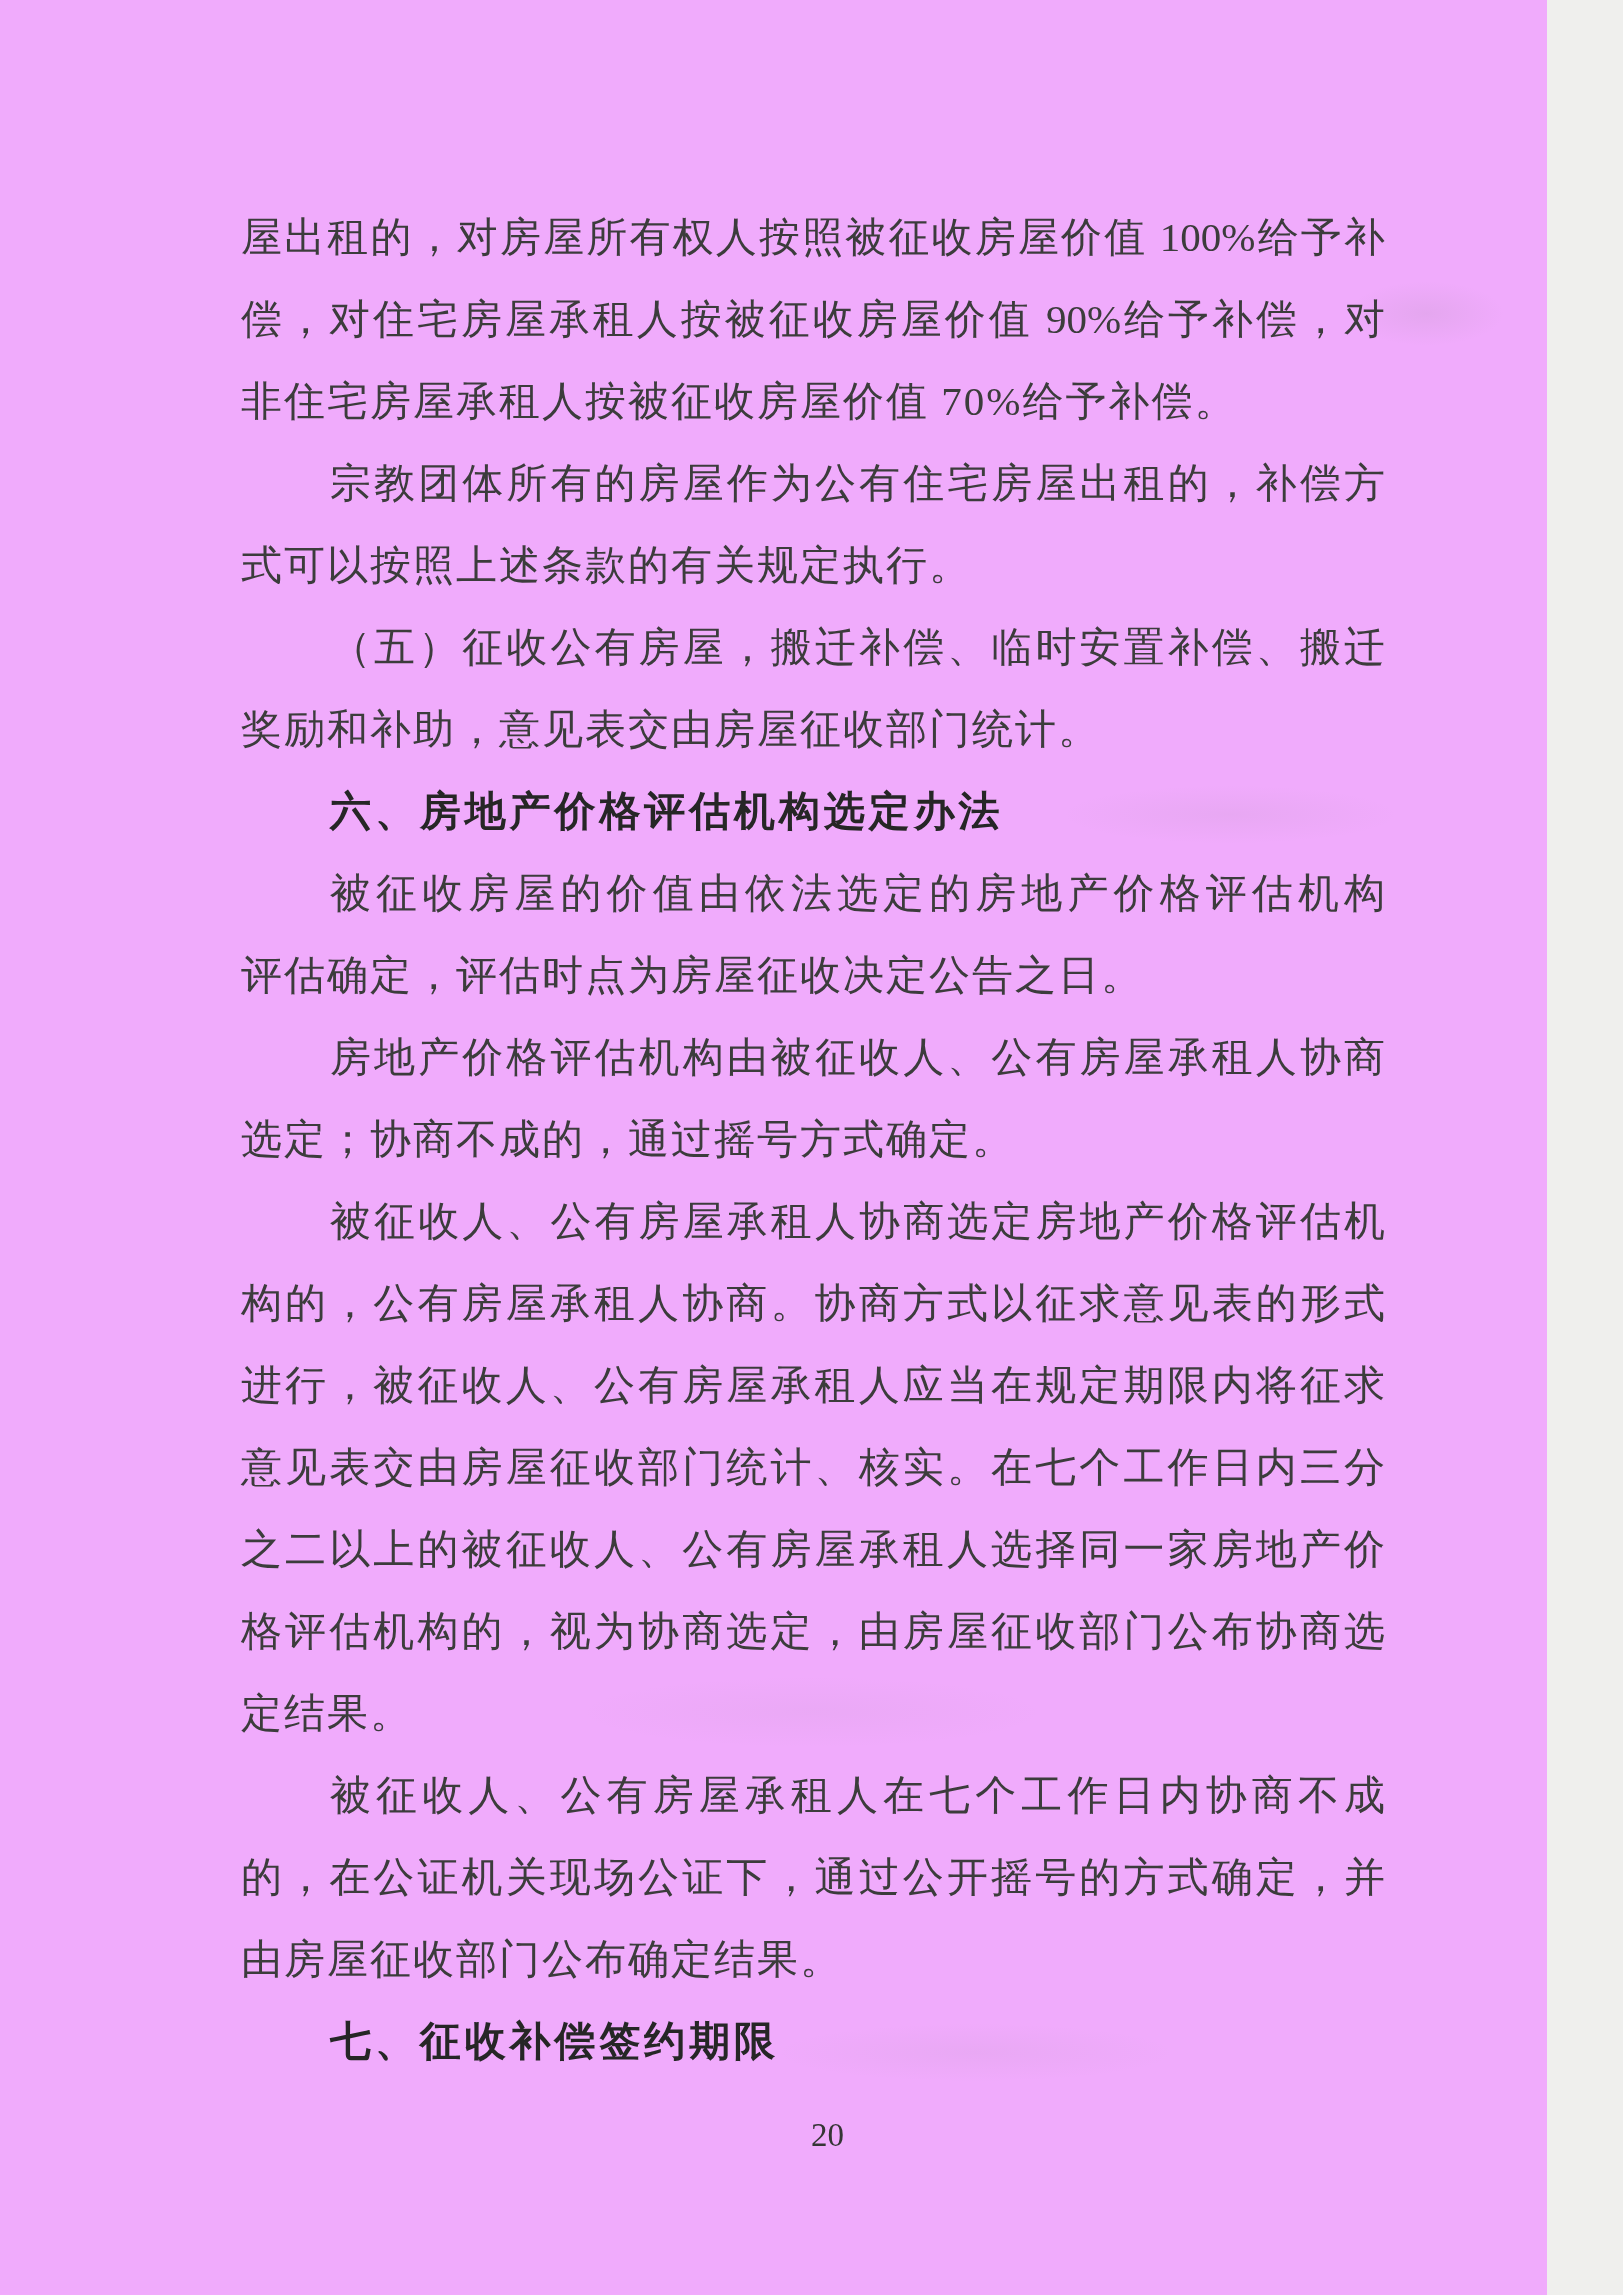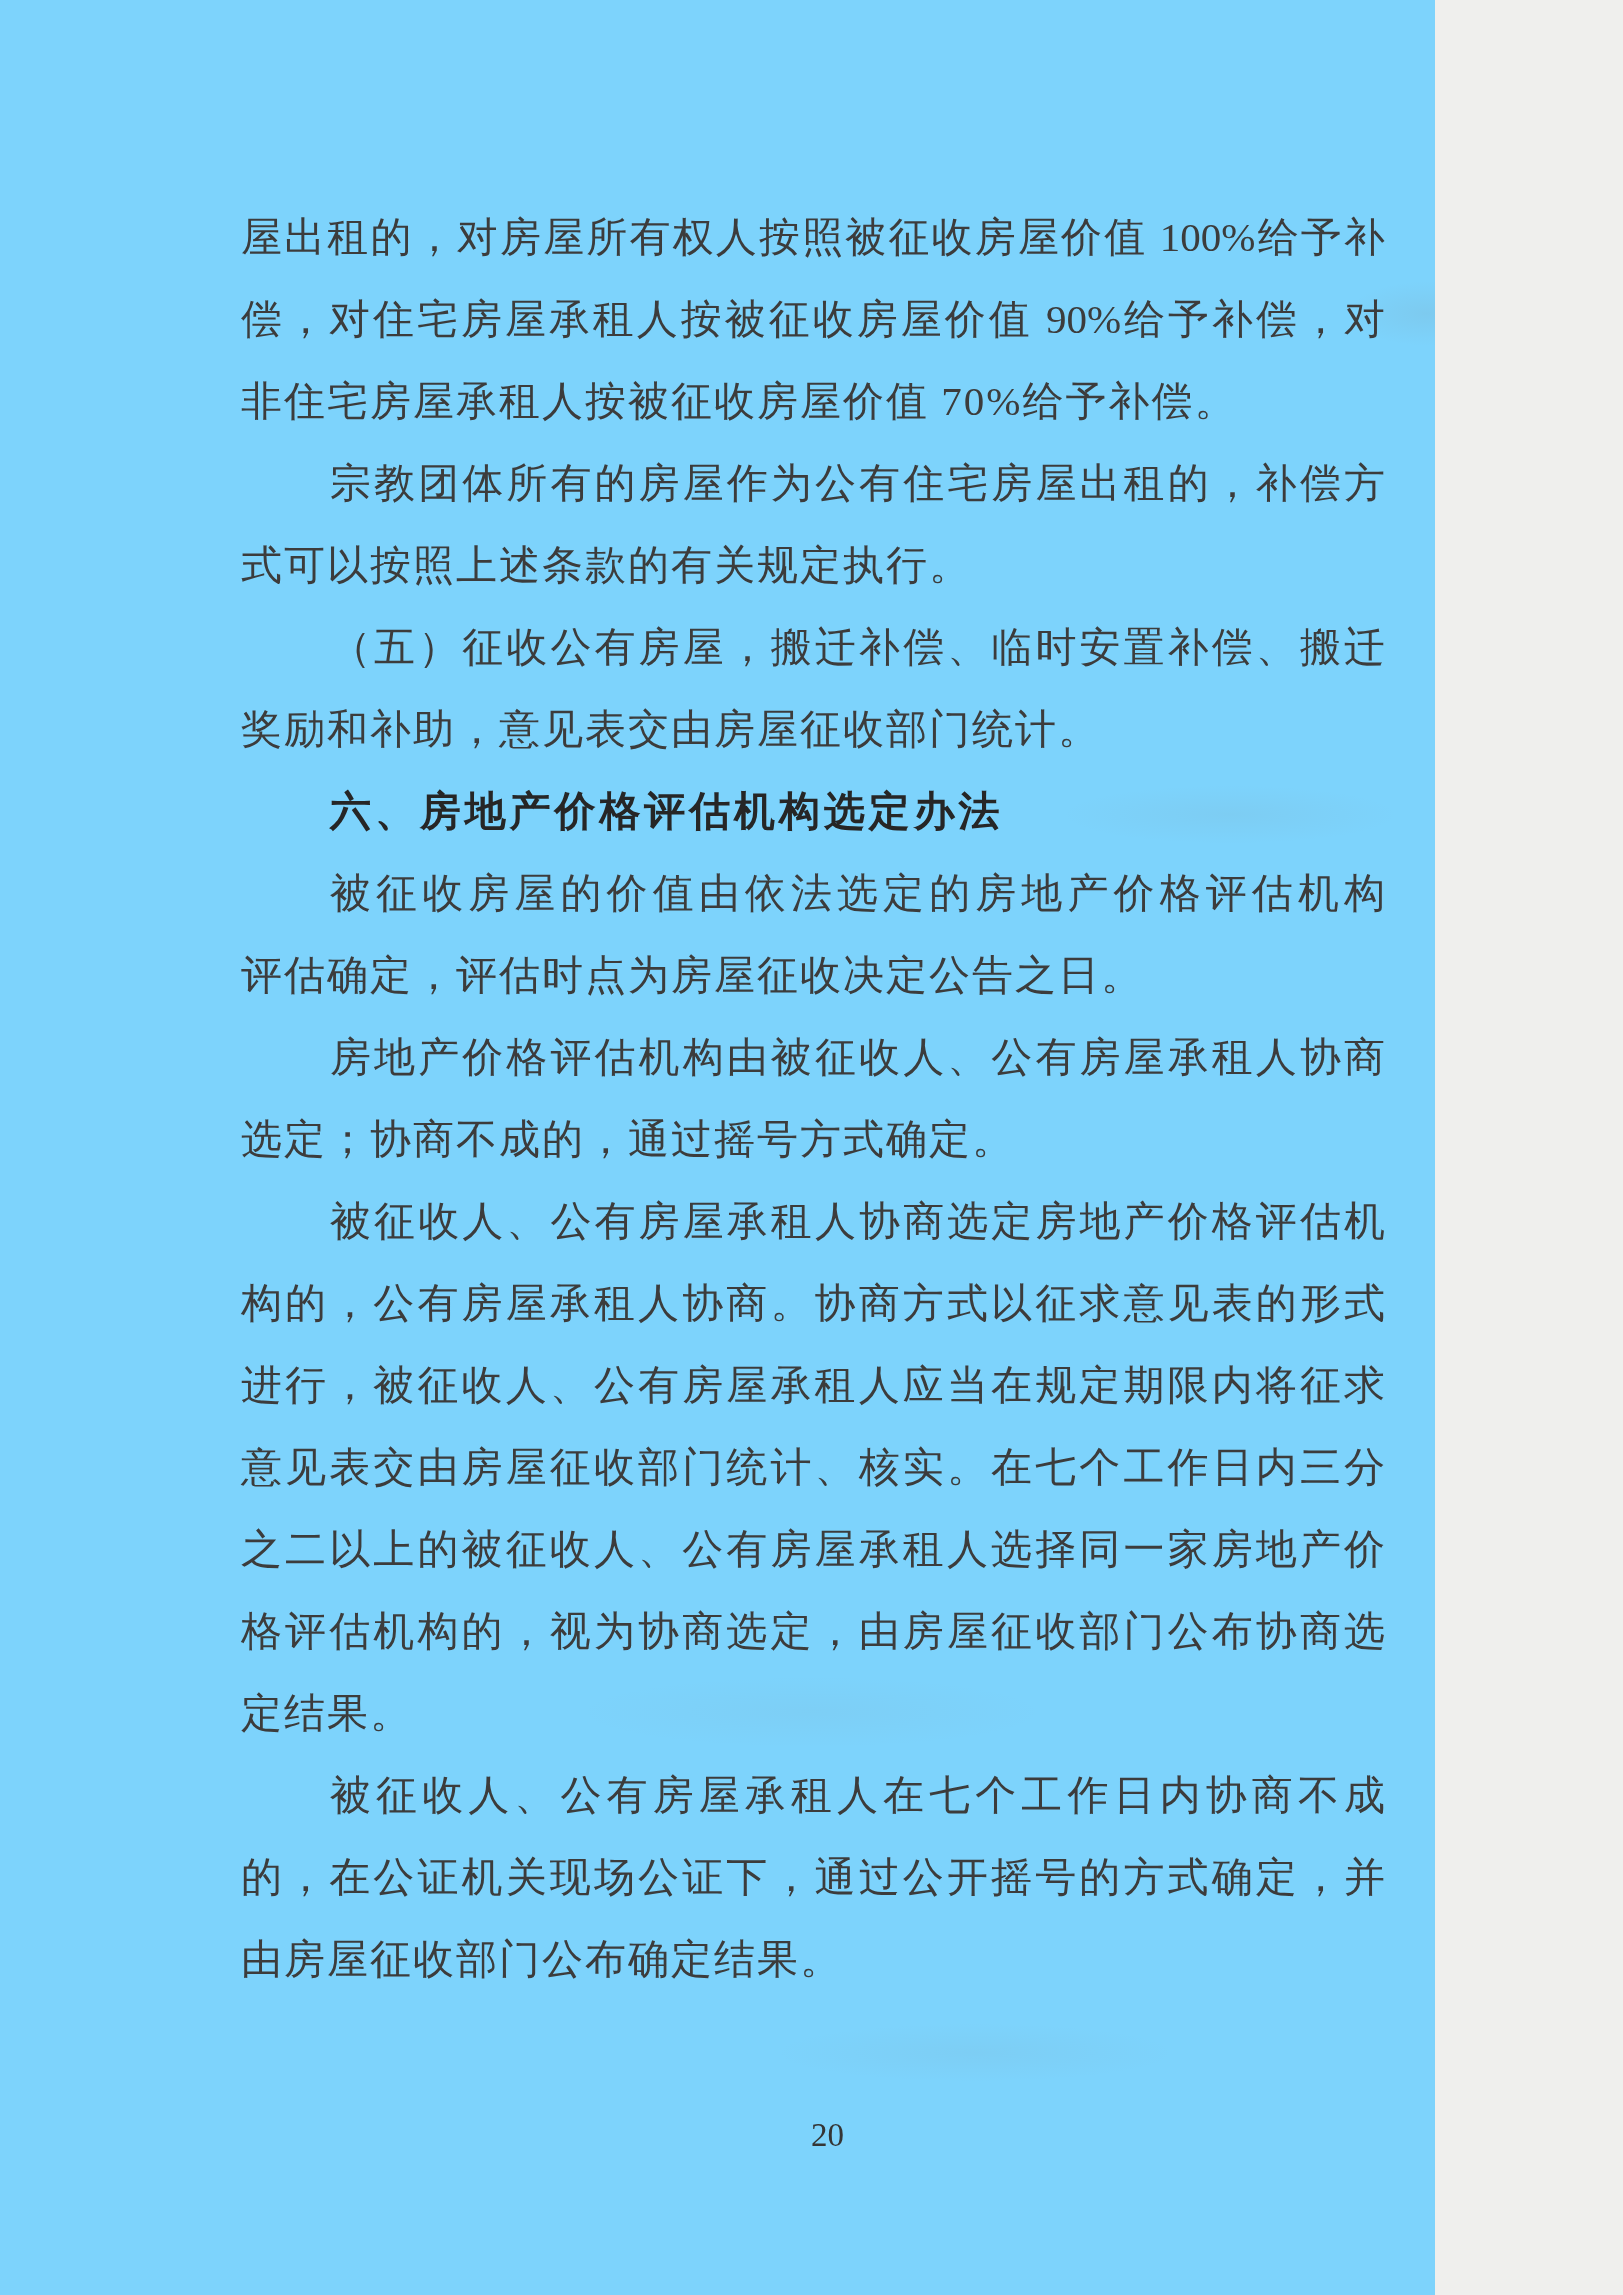--- a/index.html
+++ b/index.html
@@ -3,22 +3,22 @@
 <meta charset="utf-8">
 <style>
   html, body { margin: 0; padding: 0; }
   body {
     width: 1623px; height: 2295px;
     background: #efefed;
     font-family: "Liberation Serif", "DejaVu Serif", serif;
   }
   .page {
     position: relative;
-    width: 1435px; height: 2295px;
-    background: #7dd3fc;
+    width: 1547px; height: 2295px;
+    background: #f0abfc;
     overflow: hidden;
   }
   .text-block {
     position: absolute;
     left: 241px; top: 196px;
     width: 1144px;
   }
   .ln {
     height: 82px;
     line-height: 82px;
@@ -86,18 +86,19 @@
     <div class="ln indent fill">被征收人、公有房屋承租人协商选定房地产价格评估机</div>
     <div class="ln fill">构的，公有房屋承租人协商。协商方式以征求意见表的形式</div>
     <div class="ln fill">进行，被征收人、公有房屋承租人应当在规定期限内将征求</div>
     <div class="ln fill">意见表交由房屋征收部门统计、核实。在七个工作日内三分</div>
     <div class="ln fill">之二以上的被征收人、公有房屋承租人选择同一家房地产价</div>
     <div class="ln fill">格评估机构的，视为协商选定，由房屋征收部门公布协商选</div>
     <div class="ln">定结果。</div>
     <div class="ln indent fill">被征收人、公有房屋承租人在七个工作日内协商不成</div>
     <div class="ln fill">的，在公证机关现场公证下，通过公开摇号的方式确定，并</div>
     <div class="ln">由房屋征收部门公布确定结果。</div>
+    <div class="ln indent heading">七、征收补偿签约期限</div>
   </div>
 
   <div class="page-number">20</div>
 
 </div>
 
 
 </body></html>

